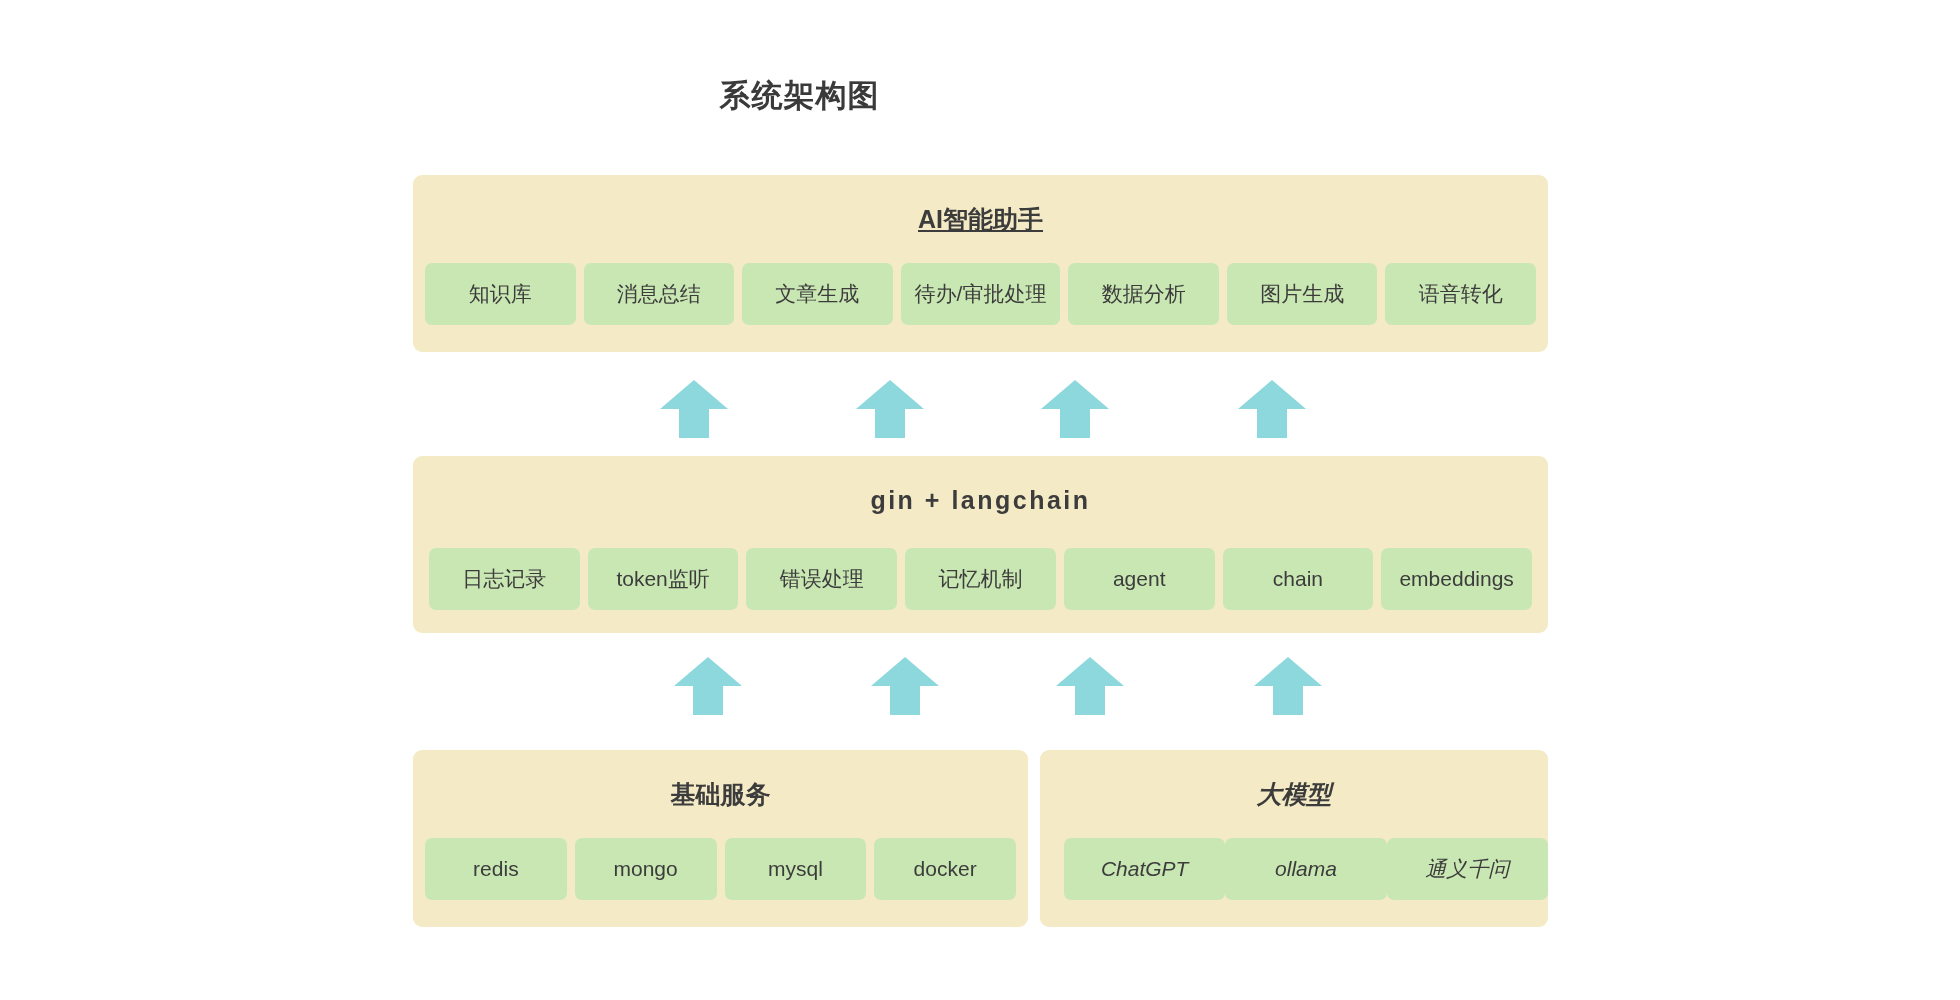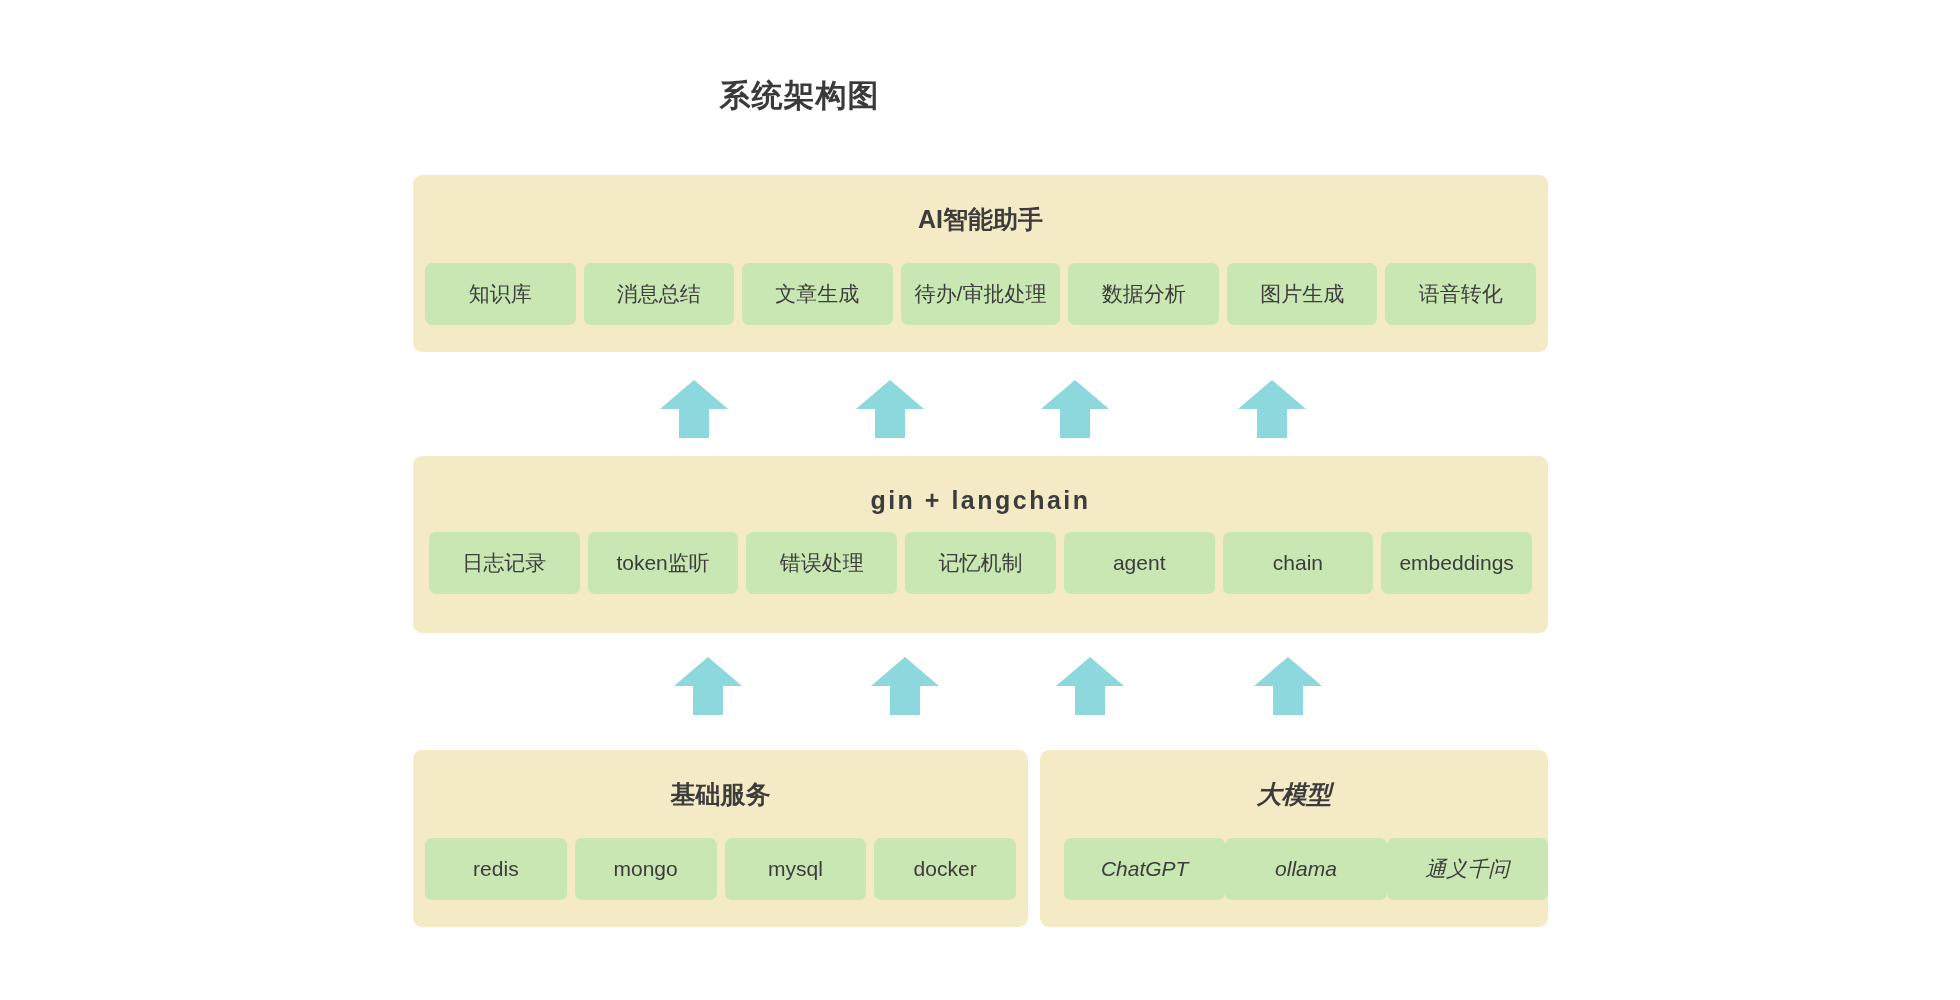--- a/index.html
+++ b/index.html
@@ -83,38 +83,38 @@
     padding: 0 14px;
   }
 
   
   #layer-ai {
     left: 413px;
     top: 175px;
     width: 1135px;
     height: 177px;
   }
-  #layer-ai .layer-heading { top: 27px; }
+  #layer-ai .layer-heading { top: 27px; text-decoration: underline; }
   #layer-ai .chip-row {
     top: 88px;
     padding: 0 12px;
     gap: 8px;
   }
   #layer-ai .chip { flex: 1 1 0; }
 
   
   #layer-gin {
     left: 413px;
     top: 456px;
     width: 1135px;
     height: 177px;
   }
   #layer-gin .layer-heading { top: 27px; }
   #layer-gin .chip-row {
-    top: 76px;
+    top: 92px;
     padding: 0 16px;
     gap: 8px;
   }
   #layer-gin .chip { flex: 1 1 0; }
 
   
   #layer-infra {
     left: 413px;
     top: 750px;
     width: 615px;

